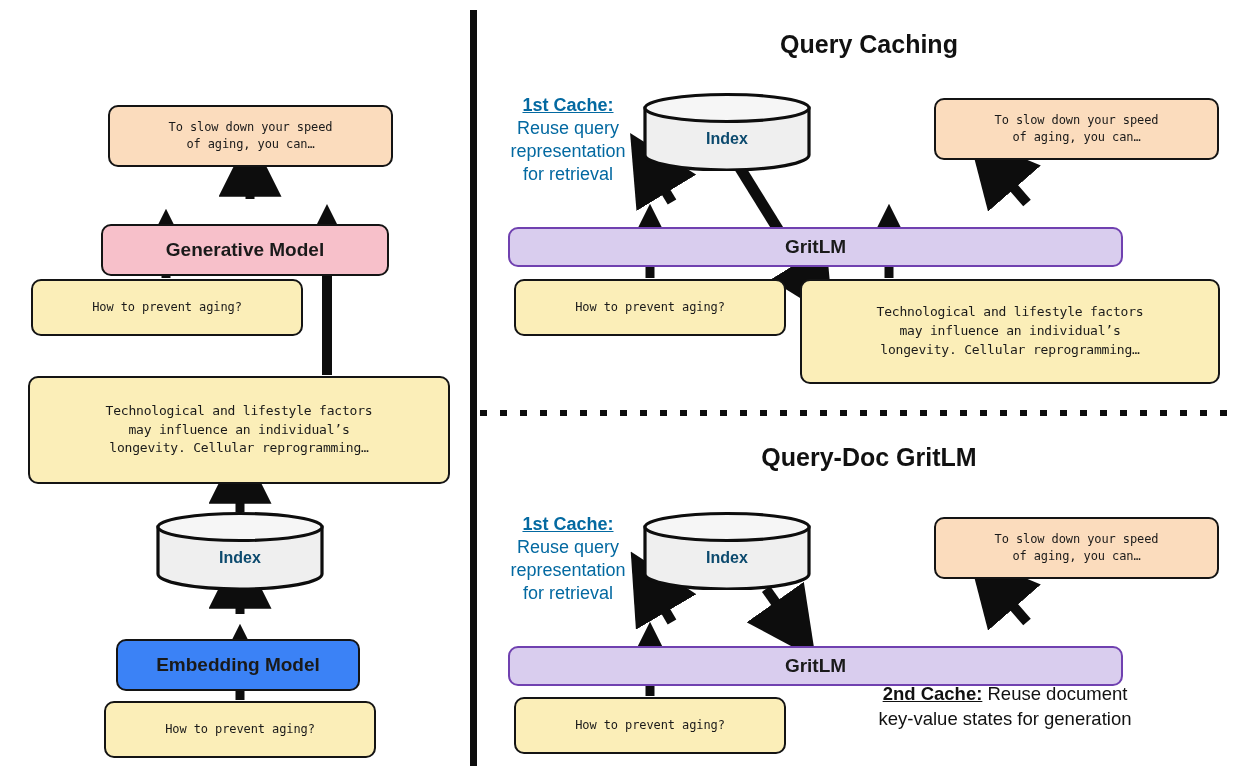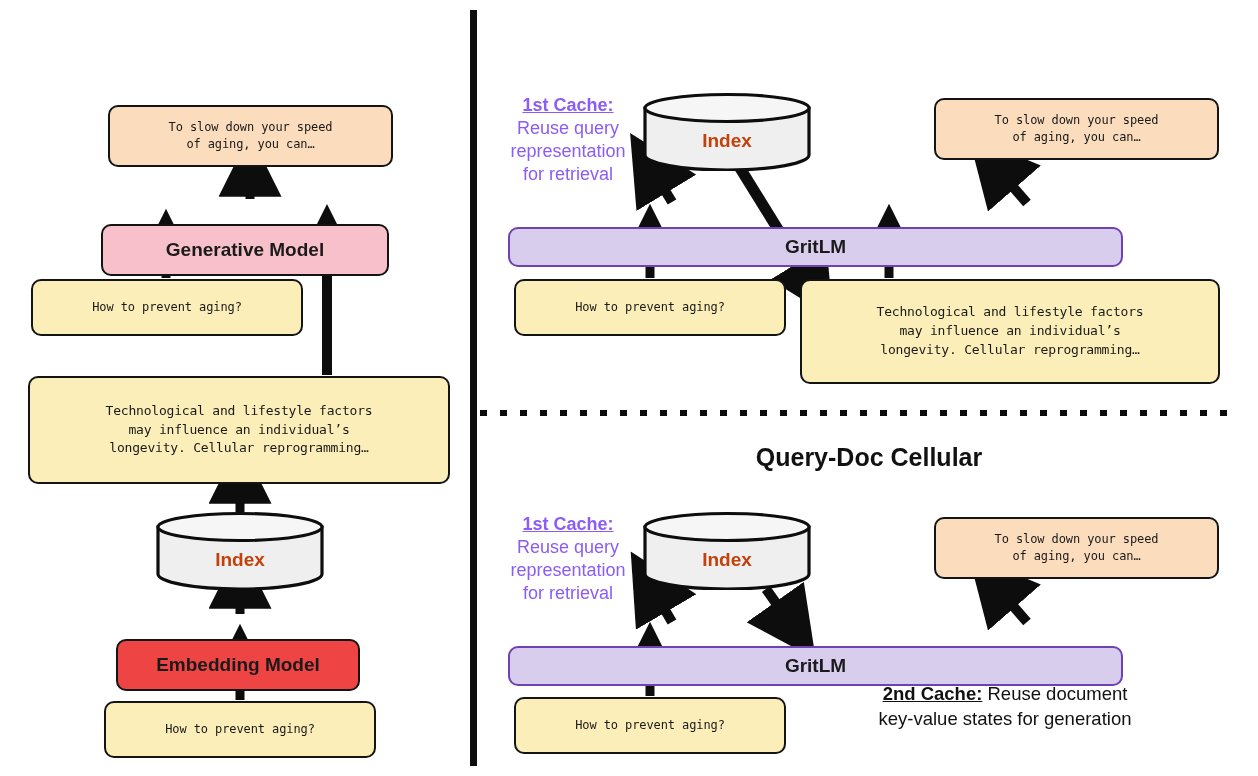--- a/index.html
+++ b/index.html
@@ -47,41 +47,41 @@
     font-family: "Liberation Sans", sans-serif;
     font-weight: bold;
     font-size: 19px;
     margin-top: 24px;
   }
 
   
   .fill-yellow  { background: #fbeeb8; }
   .fill-peach   { background: #fbdcbd; }
   .fill-pink    { background: #f7c0ca; }
-  .fill-blue    { background: #ef4444; }
+  .fill-blue    { background: #3b82f6; }
   .fill-purple  { background: #d9cdee; border-color: #7041b0; }
 
   
   .sec-title {
     position: absolute;
     font-family: "Liberation Sans", sans-serif;
     font-weight: bold;
     font-size: 25px;
     color: #111;
     text-align: center;
     white-space: nowrap;
   }
 
   
   .annot {
     position: absolute;
     font-family: "Liberation Sans", sans-serif;
     font-size: 18px;
     line-height: 1.28;
-    color: #8b5cf6;
+    color: #0369a1;
     text-align: center;
   }
   .annot .hdr {
     font-weight: bold;
     text-decoration: underline;
   }
   .annot2 {
     position: absolute;
     font-family: "Liberation Sans", sans-serif;
     font-size: 18.5px;
@@ -115,22 +115,22 @@
   
   .cyl {
     position: absolute;
   }
   .cyl svg { display: block; }
   .cyl-label {
     position: absolute;
     left: 0; right: 0;
     font-family: "Liberation Sans", sans-serif;
     font-weight: bold;
-    font-size: 19px;
-    color: #c2410c;
+    font-size: 16px;
+    color: #0c4a6e;
     text-align: center;
   }
 
   
   #arrows {
     position: absolute;
     left: 0; top: 0;
     width: 1258px;
     height: 776px;
     pointer-events: none;
@@ -242,20 +242,21 @@
       <path d="M3,16 L3,63 A82,15 0 0 0 167,63 L167,16 Z" fill="#efefef" stroke="#0d0d0d" stroke-width="3.2"></path>
       <ellipse cx="85" cy="16" rx="82" ry="13.5" fill="#f6f6f6" stroke="#0d0d0d" stroke-width="3.2"></ellipse>
     </svg>
     <div class="cyl-label" style="top:38px;">Index</div>
   </div>
 
   <div class="node fill-blue bold-label" style="left:116px; top:615px; width:244px; height:52px;">Embedding Model</div>
 
   <div class="node fill-yellow mono" style="left:104px; top:701px; width:272px; height:57px;">How to prevent aging?</div>
 
+  <div class="sec-title" style="left:480px; top:30px; width:778px;">Query Caching</div>
 
   <div class="annot" style="left:494px; top:94px; width:148px;">
     <span class="hdr">1st Cache:</span><br>
     <span style="white-space:pre-line;">Reuse query
 representation
 for retrieval</span>
   </div>
 
   <div class="cyl" style="left:642px; top:92px; width:170px; height:79px;">
     <svg width="170" height="79" viewBox="0 0 170 79">
@@ -269,21 +270,21 @@
 of aging, you can…</div>
 
   <div class="node fill-purple bold-label" style="left:508px; top:203px; width:615px; height:40px;">GritLM</div>
 
   <div class="node fill-yellow mono" style="left:514px; top:279px; width:272px; height:57px;">How to prevent aging?</div>
 
   <div class="node fill-yellow mono-sm" style="left:800px; top:279px; width:420px; height:105px;">Technological and lifestyle factors
 may influence an individual’s
 longevity. Cellular reprogramming…</div>
 
-  <div class="sec-title" style="left:480px; top:443px; width:778px;">Query-Doc Cellular</div>
+  <div class="sec-title" style="left:480px; top:443px; width:778px;">Query-Doc GritLM</div>
 
   <div class="annot" style="left:494px; top:513px; width:148px;">
     <span class="hdr">1st Cache:</span><br>
     <span style="white-space:pre-line;">Reuse query
 representation
 for retrieval</span>
   </div>
 
   <div class="cyl" style="left:642px; top:511px; width:170px; height:79px;">
     <svg width="170" height="79" viewBox="0 0 170 79">

